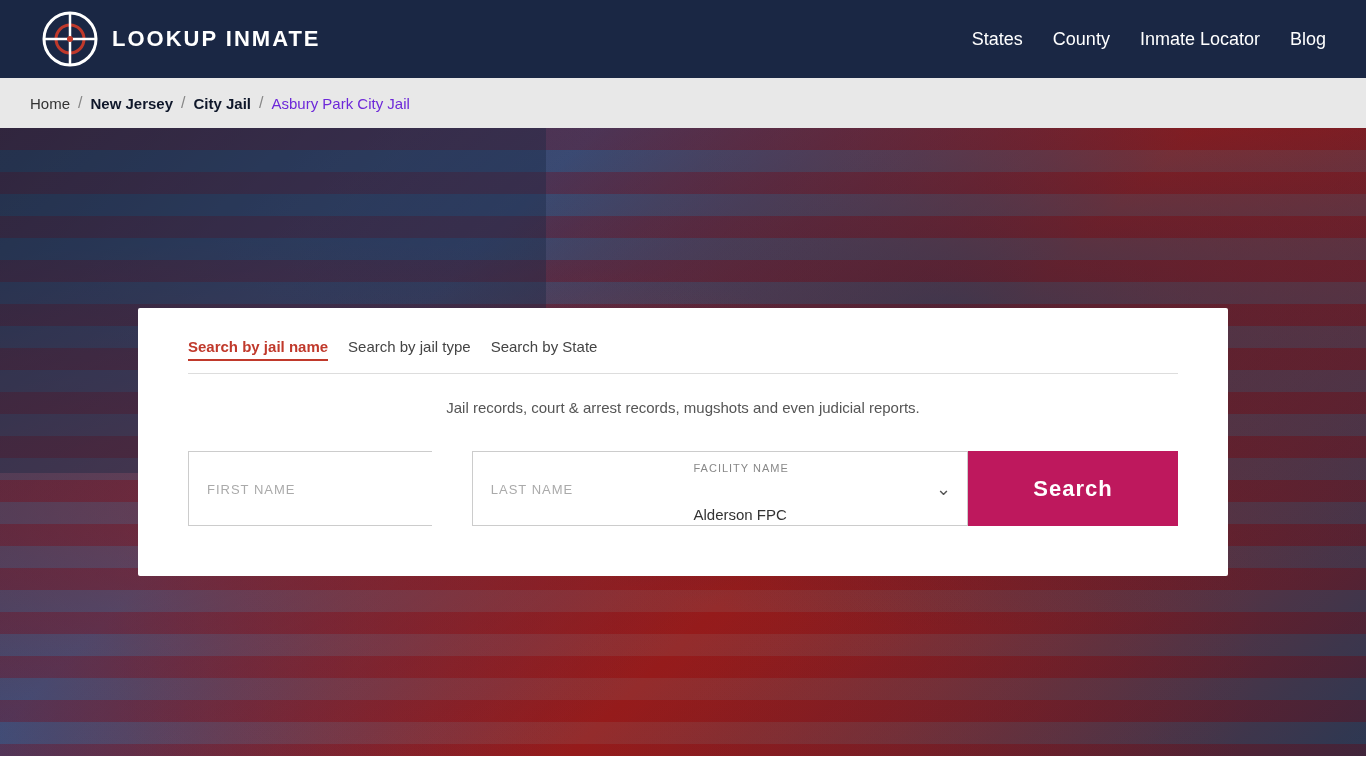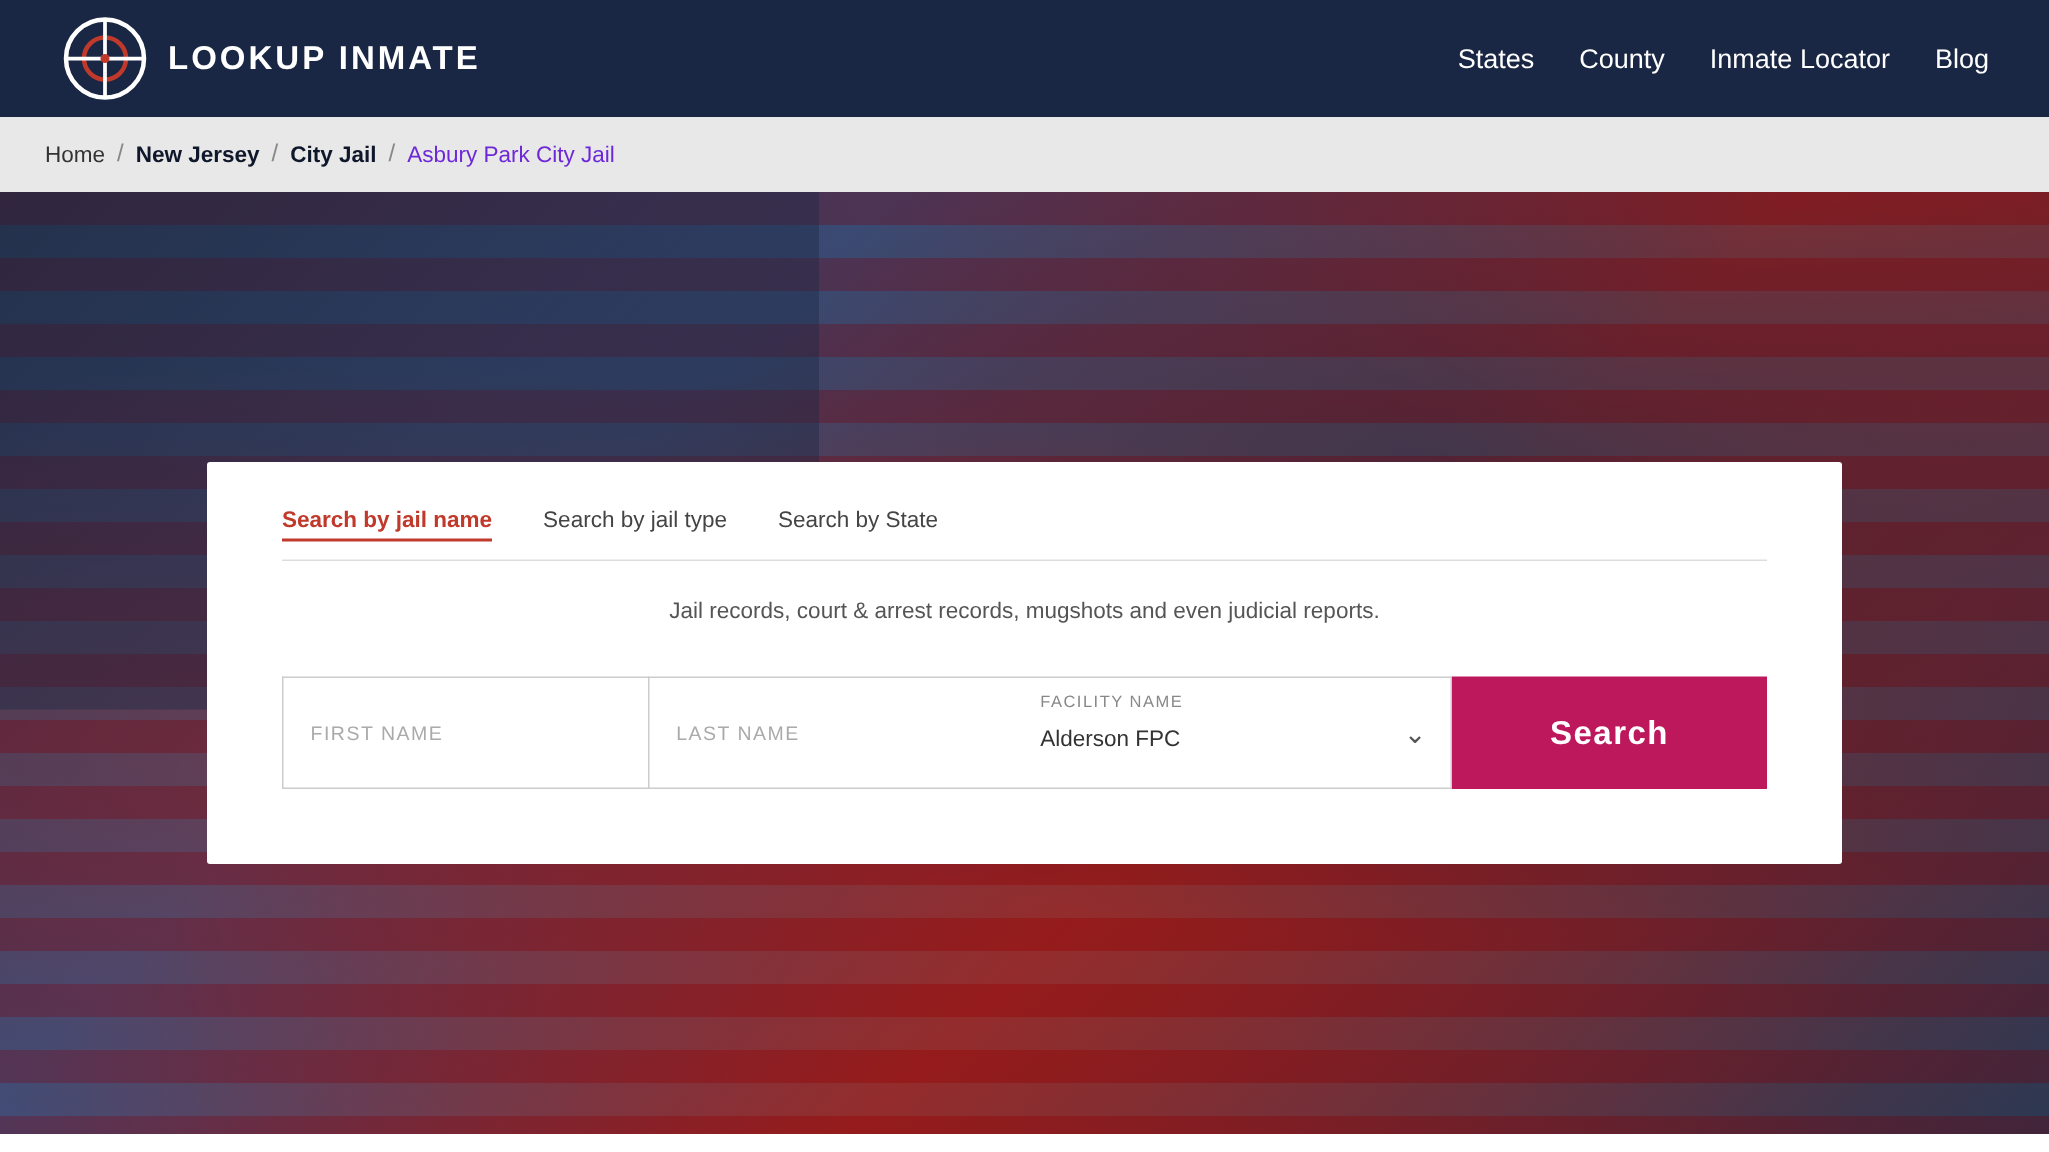--- a/index.html
+++ b/index.html
@@ -112,21 +112,21 @@
     .search-card {
       position: relative;
       z-index: 10;
       background: white;
       width: 1090px;
       border-radius: 2px;
       padding: 30px 50px 50px;
     }
     .tabs {
       display: flex;
-      gap: 34px;
+      gap: 20px;
       border-bottom: 1px solid #ddd;
       padding-bottom: 12px;
       margin-bottom: 25px;
       text-align: right;
     }
     .tab {
       font-size: 15px;
       cursor: pointer;
       color: #444;
       padding-bottom: 4px;
@@ -197,21 +197,21 @@
       top: 10px;
       left: 18px;
       font-size: 11px;
       color: #888;
       letter-spacing: 1px;
       text-transform: uppercase;
       pointer-events: none;
     }
     .facility-value {
       position: absolute;
-      bottom: 24px;
+      bottom: 2px;
       left: 18px;
       font-size: 15px;
       color: #333;
       pointer-events: none;
     }
     .chevron-icon {
       position: absolute;
       right: 16px;
       top: 50%;
       transform: translateY(-50%);
@@ -229,20 +229,21 @@
       font-weight: 600;
       cursor: pointer;
       letter-spacing: 1px;
     }
 
     .field-input-first {
       border-right: none;
     }
     .field-input-last {
       border-right: none;
+      margin-left: 40px;
     }
   </style>
 </head>
 <body>
 
 <nav class="navbar">
   <a class="navbar-brand" href="#">
 
     <svg class="logo-icon" viewBox="0 0 60 60" xmlns="http://www.w3.org/2000/svg">
       <circle cx="30" cy="30" r="26" fill="none" stroke="white" stroke-width="3"></circle>

